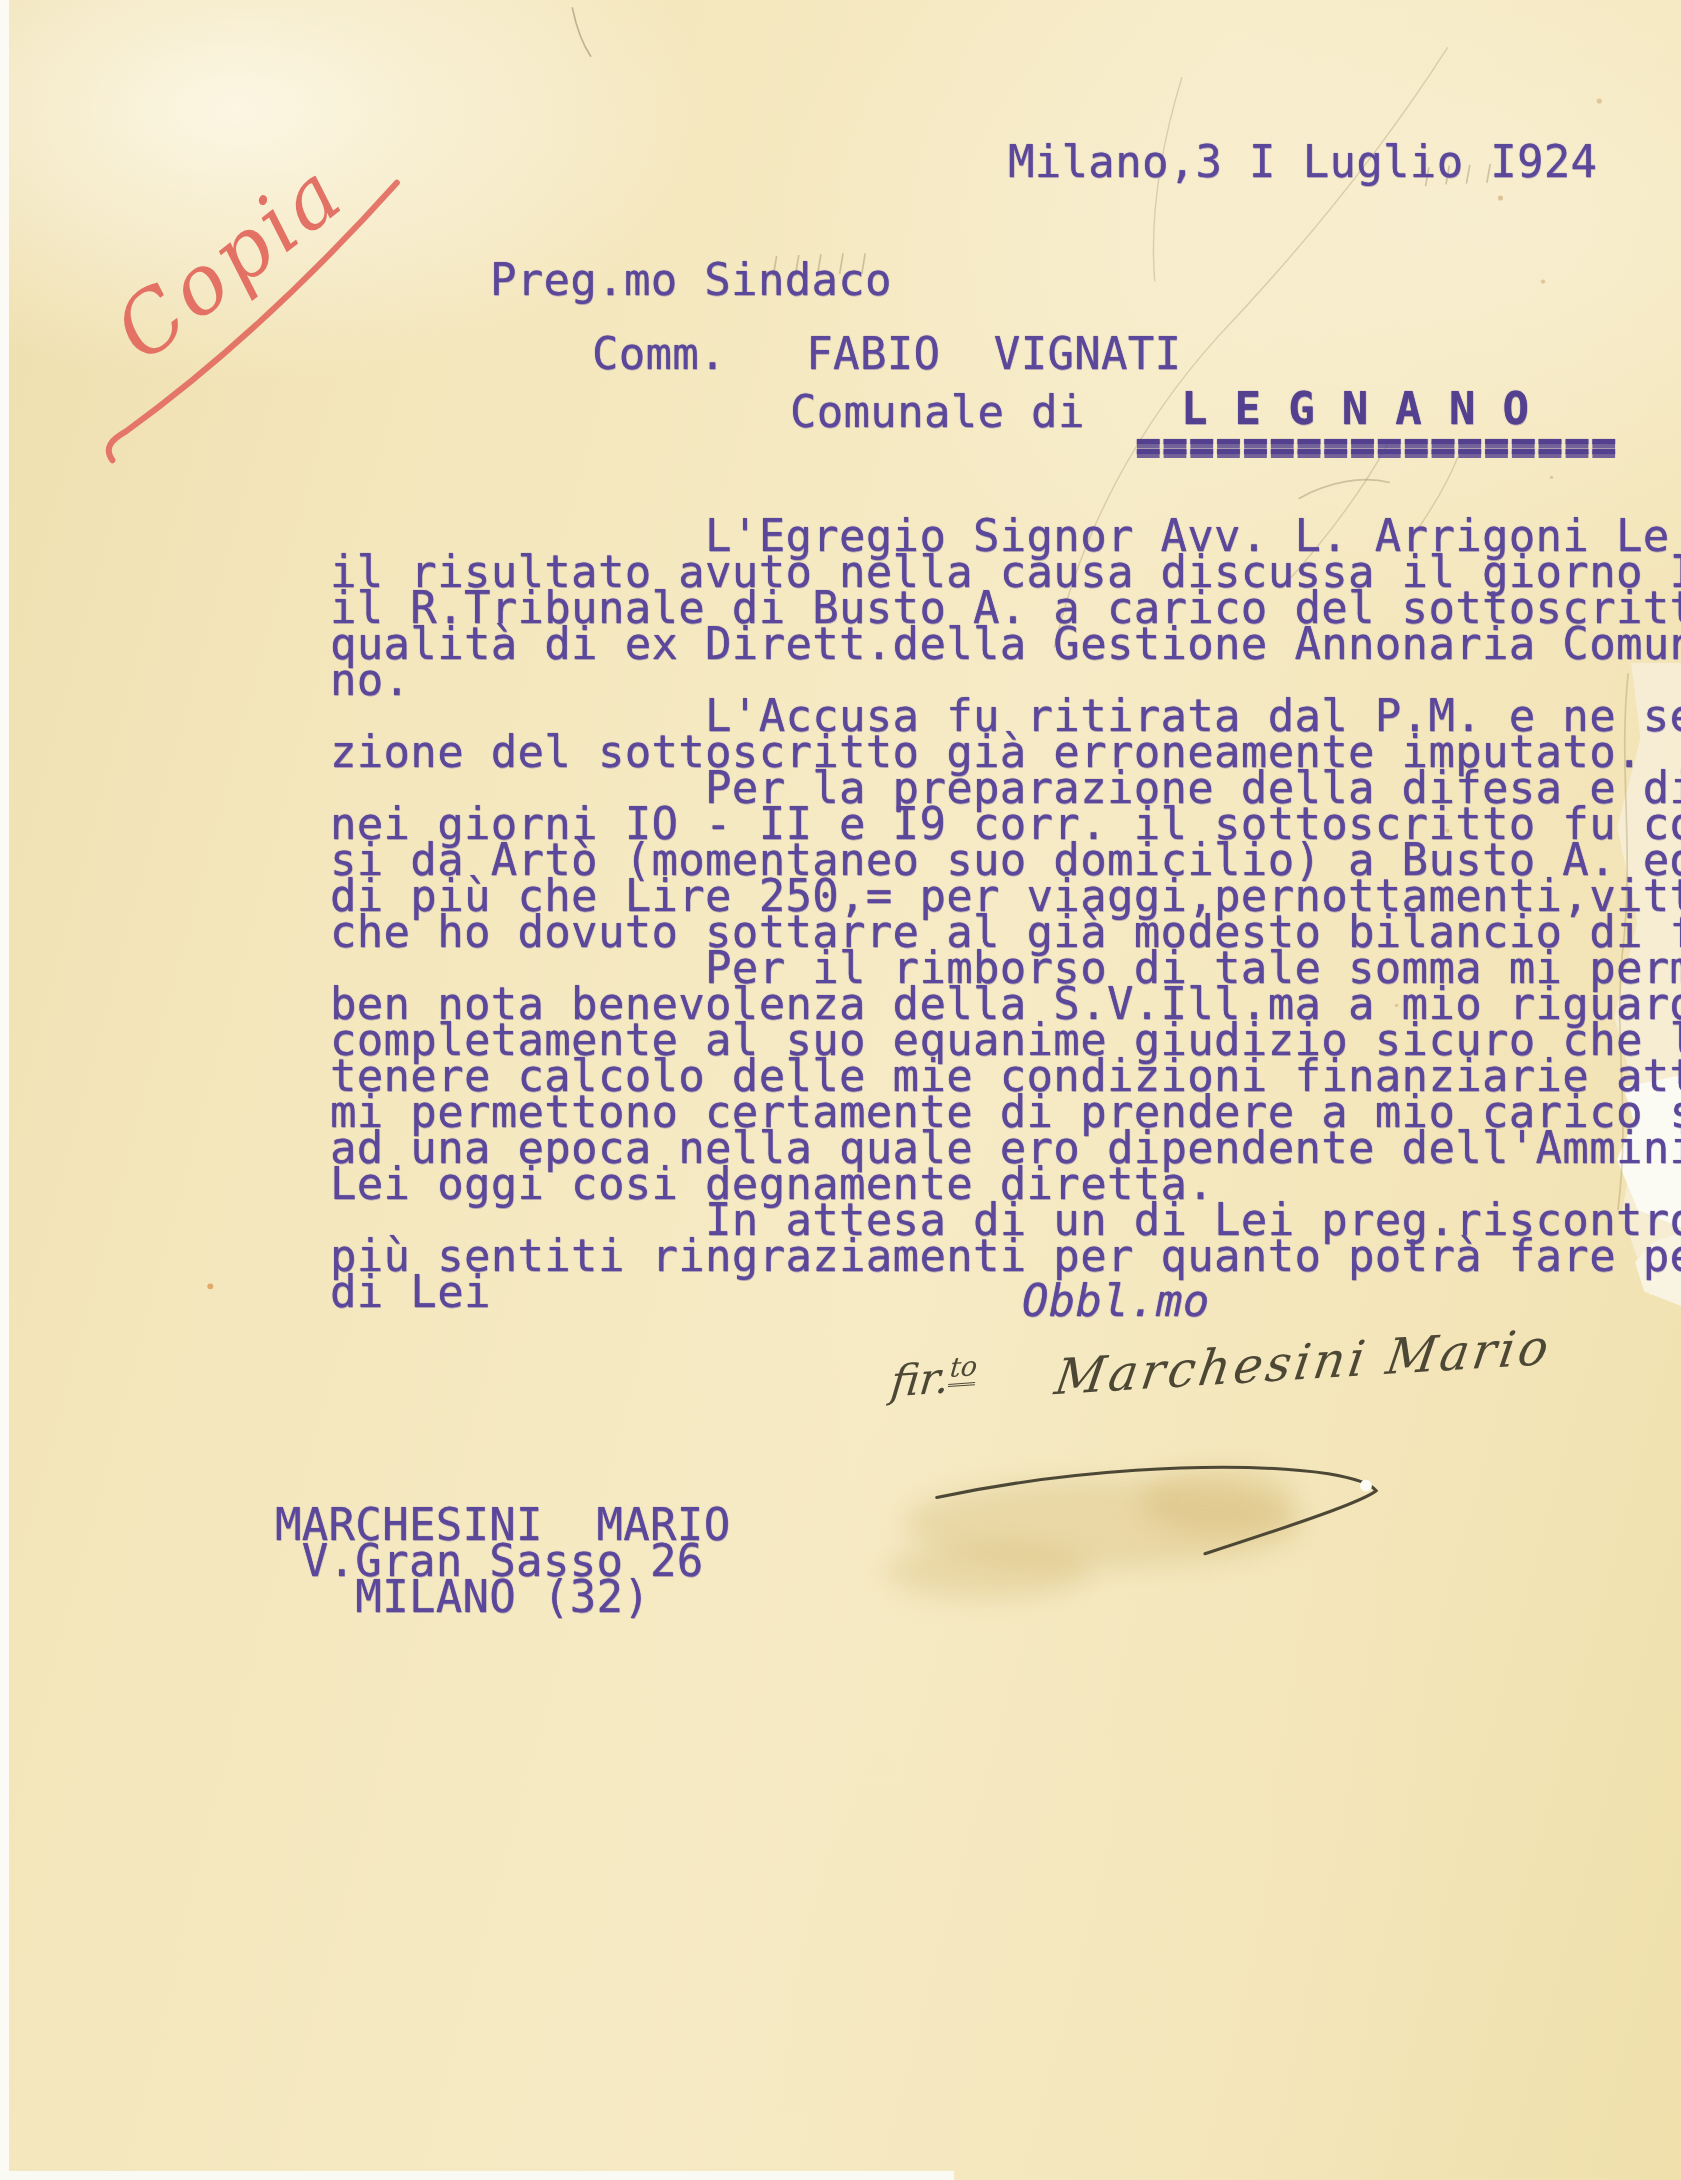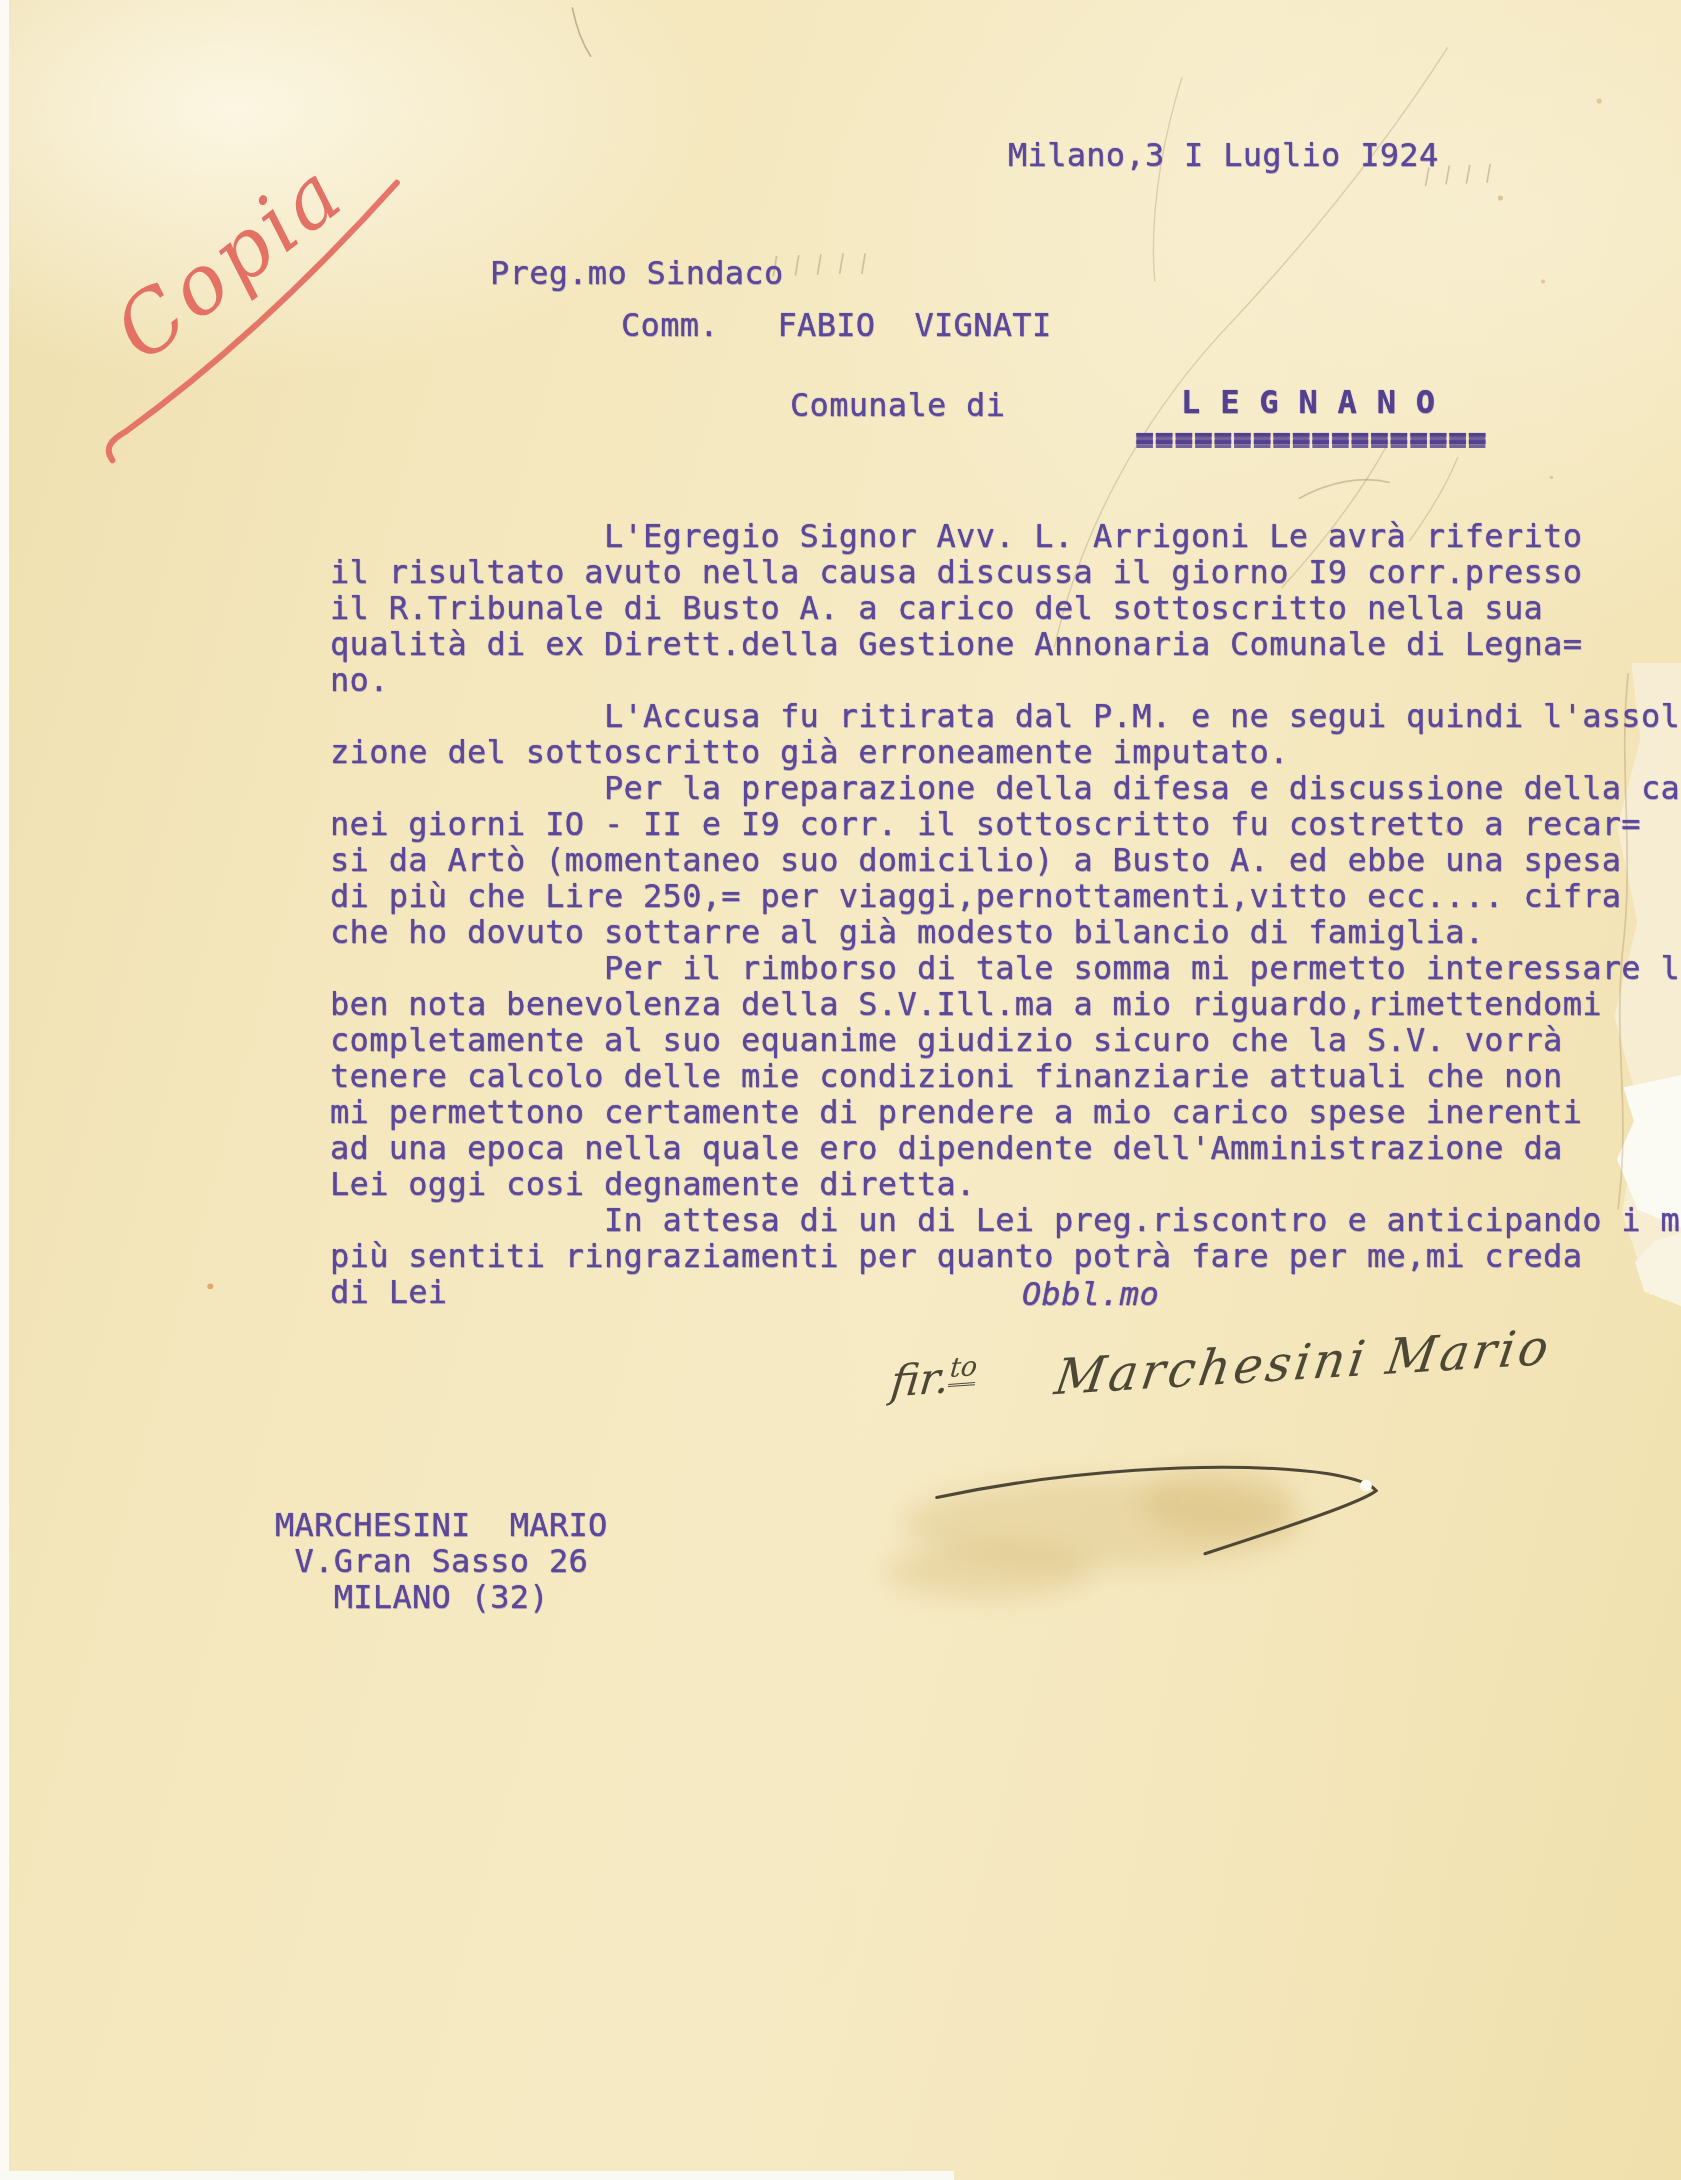--- a/index.html
+++ b/index.html
@@ -14,21 +14,21 @@
       linear-gradient(105deg,#eedfae 0%,#f4e7bd 25%,#f6ebc6 55%,#f3e5b8 80%,#efe0ac 100%);
     font-family:"DejaVu Sans Mono","Liberation Mono",monospace;
   }
   
   .edge-left{position:absolute;left:0;top:0;width:8.5px;height:2181px;background:#fbfaf4;}
   .edge-bottom{position:absolute;left:0;top:2171px;width:954px;height:9.4px;background:#fafaf5;}
   
   .tw{
     position:absolute;
     color:#5c489a;
-    font-size:32px;
+    font-size:44px;
     letter-spacing:0.3px;
     white-space:pre;
     text-shadow:0 0 1.1px rgba(92,72,154,.85), 0.5px 0.5px 0 rgba(92,72,154,.35);
   }
   .body-text{line-height:36px;}
   .sender-text{line-height:36px;}
   .city{font-weight:bold;color:#53408f;}
   .city-underline{
     font-weight:bold;color:#53408f;
     text-shadow:0 4.3px 0 rgba(83,64,143,.8), 0 0 1.1px rgba(83,64,143,.85);
@@ -125,21 +125,21 @@
       <circle cx="247" cy="1510" r="3.5" fill="rgba(205,110,30,.5)"></circle>
     </g>
   </svg>
 
   <div class="copia">Copia</div>
 
   <div class="tw" style="left:1008px;top:136px;">Milano,3 I Luglio I924</div>
 
   <div class="tw" style="left:490px;top:254px;">Preg.mo Sindaco</div>
 
-  <div class="tw" style="left:592px;top:306px;margin-left:29px;">Comm.   FABIO  VIGNATI</div>
+  <div class="tw" style="left:592px;top:328px;">Comm.   FABIO  VIGNATI</div>
 
   <div class="tw" style="left:790px;top:386px;">Comunale di</div>
 
   <div class="tw city" style="left:1181px;top:383px;">L E G N A N O</div>
 
   <div class="tw city-underline" style="left:1135px;top:419px;">==================</div>
 
   <pre class="tw body-text" style="left:330px;top:518px;margin:0;">              L'Egregio Signor Avv. L. Arrigoni Le avrà riferito
 il risultato avuto nella causa discussa il giorno I9 corr.presso
 il R.Tribunale di Busto A. a carico del sottoscritto nella sua

